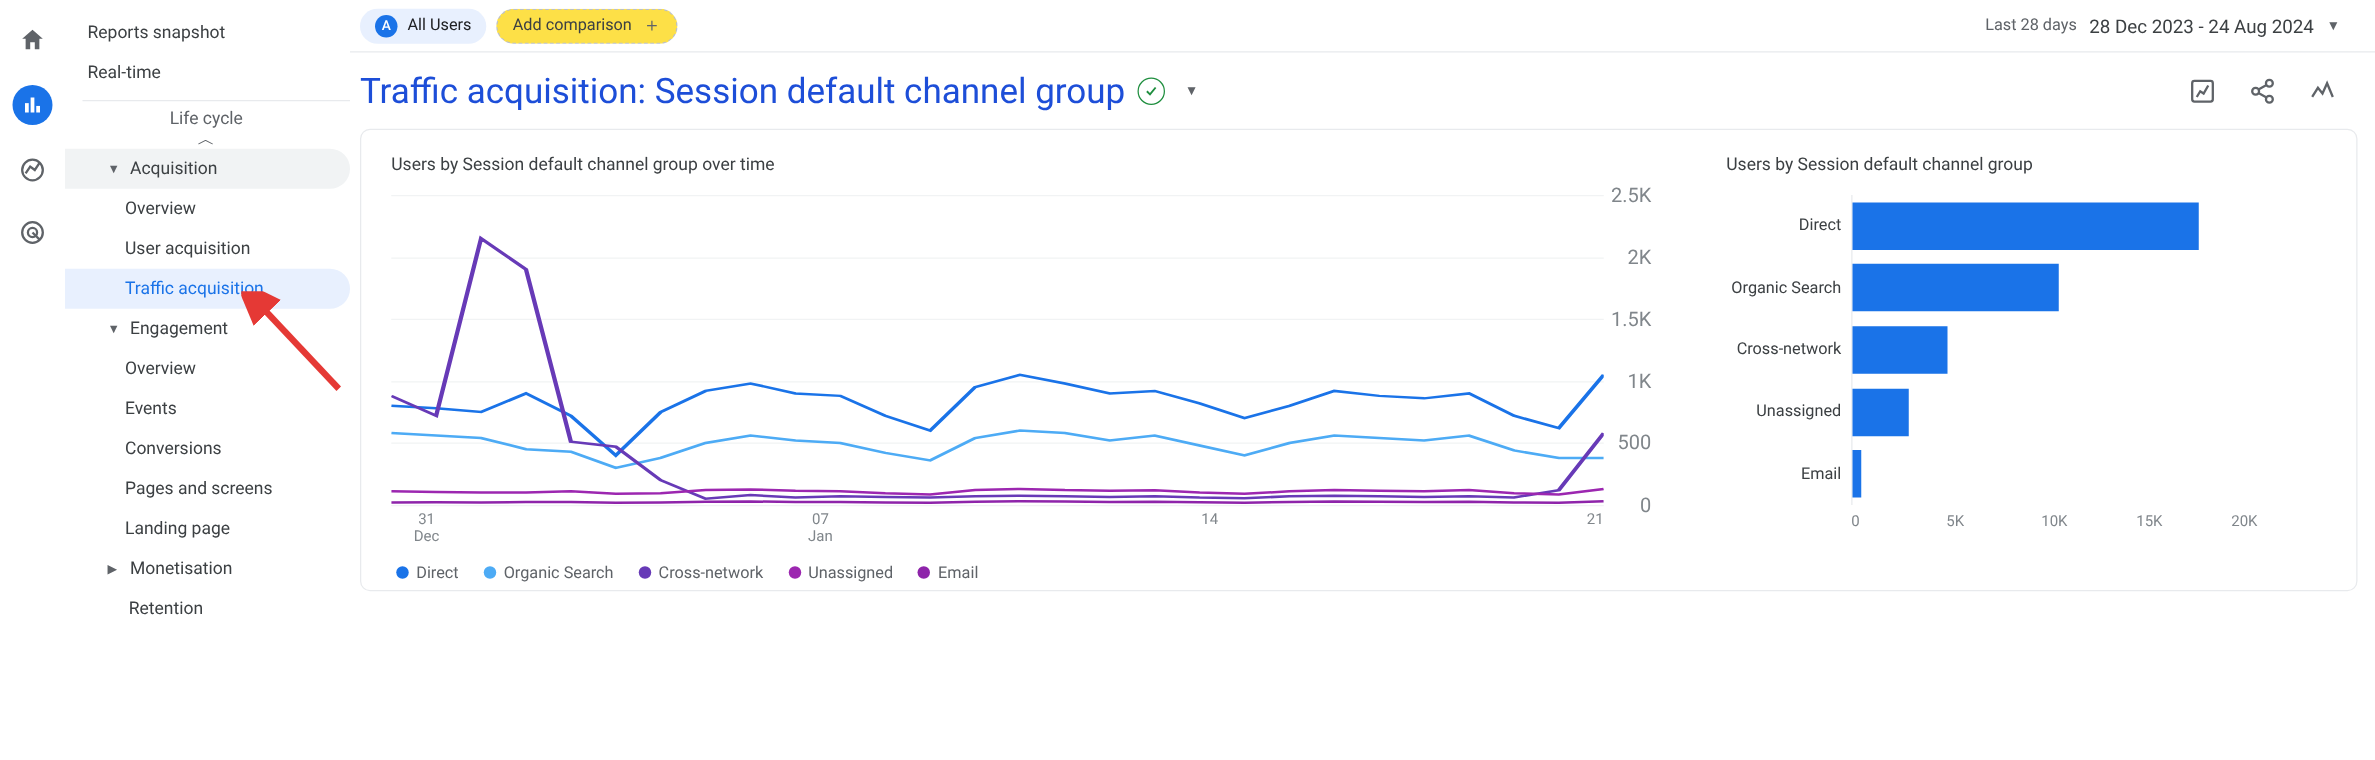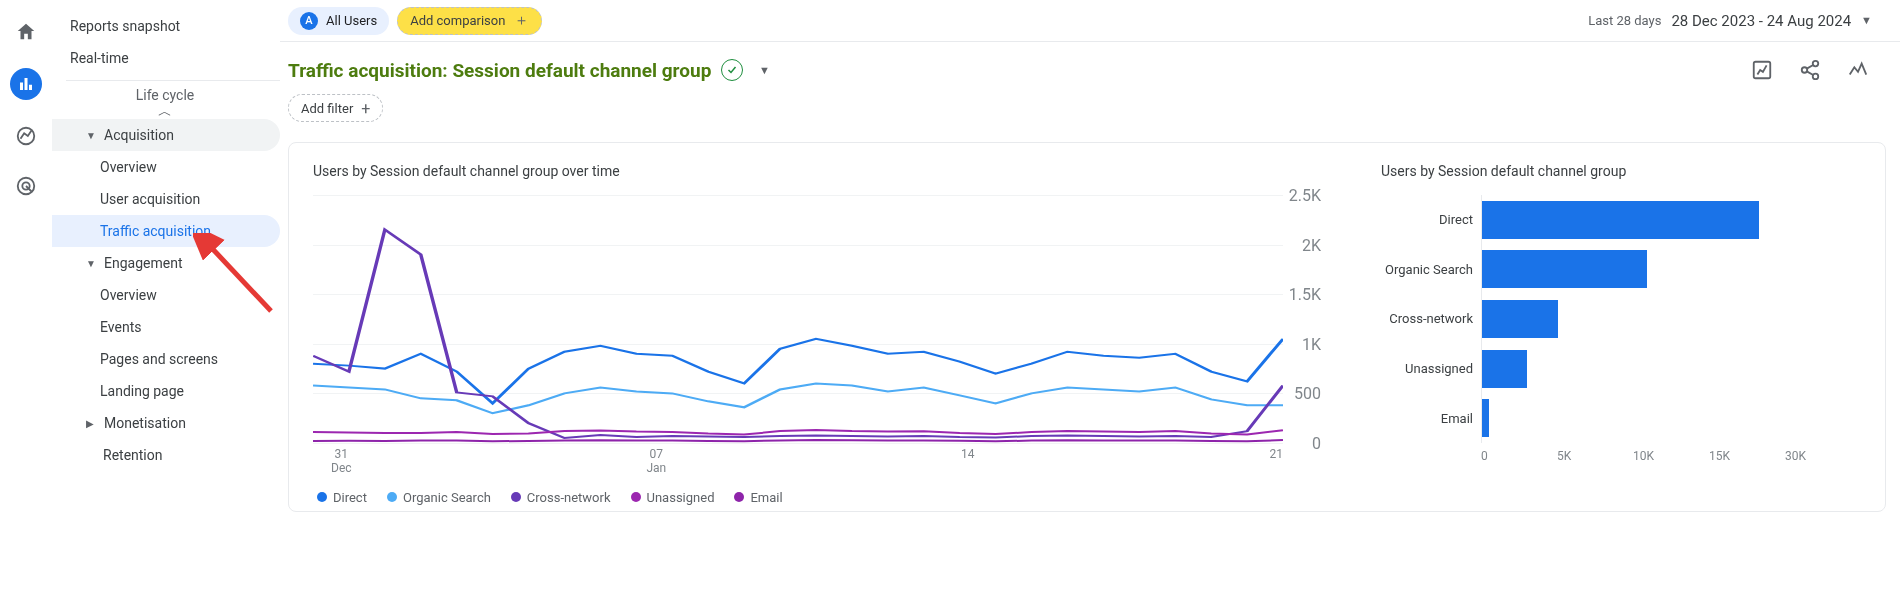--- a/index.html
+++ b/index.html
@@ -28,21 +28,21 @@
 .chip { display: inline-flex; align-items: center; height: 28px; border-radius: 14px; padding: 0 12px; font-size: 13px; cursor: pointer; }
 .chip.all-users { background: #e8f0fe; color: #202124; gap: 8px; }
 .avatar-a { width: 18px; height: 18px; border-radius: 50%; background: #1a73e8; color: #fff; display: flex; align-items: center; justify-content: center; font-size: 11px; font-weight: 500; }
 .chip.add-comp { border: 1px dashed #bdc1c6; color: #3c4043; background: #fde047; gap: 8px; margin-left: 8px; }
 .plus-sq { width: 16px; height: 16px; display: flex; align-items: center; justify-content: center; font-size: 15px; color: #5f6368; }
 .date-range { margin-left: auto; display: flex; align-items: center; gap: 10px; color: #5f6368; font-size: 13px; cursor: pointer; }
 .date-range .dates { color: #3c4043; font-size: 15px; }
 .caret-down { font-size: 11px; color: #5f6368; }
 
 .page-head { display: flex; align-items: center; padding: 14px 28px 8px 8px; gap: 10px; }
-.page-title { font-size: 19px; font-weight: 700; color: #4d7c0f; }
+.page-title { font-size: 28px; font-weight: 400; color: #1d4ed8; }
 .check-badge { width: 22px; height: 22px; border: 1.5px solid #1e8e3e; border-radius: 50%; display: flex; align-items: center; justify-content: center; color: #1e8e3e; cursor: pointer; }
 .caret-pill { width: 22px; height: 22px; display: flex; align-items: center; justify-content: center; cursor: pointer; color: #5f6368; }
 .head-actions { margin-left: auto; display: flex; gap: 20px; }
 .head-actions .icon-btn { color: #5f6368; }
 
 .filter-row { padding: 2px 8px 14px; }
 .chip.add-filter { border: 1px dashed #bdc1c6; color: #3c4043; background: #fff; gap: 8px; font-size: 13px; }
 
 .charts { display: flex; gap: 60px; margin: 6px 14px 0 8px; border: 1px solid #e8eaed; border-radius: 8px; padding: 20px 24px 6px 24px; }
 .chart-box { flex: 1; display: flex; flex-direction: column; min-width: 0; }
@@ -117,20 +117,21 @@
     </div>
     <div class="side-item indent2">Overview</div>
     <div class="side-item indent2">User acquisition</div>
     <div class="side-item indent2 selected">Traffic acquisition</div>
     <div class="side-item indent1">
       <span class="tri">▼</span>
       <span>Engagement</span>
     </div>
     <div class="side-item indent2">Overview</div>
     <div class="side-item indent2">Events</div>
+    <div class="side-item indent2">Conversions</div>
     <div class="side-item indent2">Pages and screens</div>
     <div class="side-item indent2">Landing page</div>
     <div class="side-item indent1">
       <span class="tri">▶</span>
       <span>Monetisation</span>
     </div>
     <div class="side-item indent1" style="padding-left:51px">Retention</div>
   </div>
 
   <div class="main">
@@ -176,26 +177,20 @@
             </svg>
         </div>
         <div class="icon-btn">
           <svg width="22" height="22" viewBox="0 0 24 24" fill="none" stroke="currentColor" stroke-width="2">
               <path d="M3 17l5-8 4 5 4-9 5 12"></path>
             </svg>
         </div>
       </div>
     </div>
 
-    <div class="filter-row">
-      <div class="chip add-filter">
-        <span>Add filter</span>
-        <span style="font-size:16px;color:#5f6368;">+</span>
-      </div>
-    </div>
 
     <div class="charts">
 
       <div class="chart-box">
         <div class="chart-title">Users by Session default channel group over time</div>
         <div class="chart-area" id="line-chart-area">
             <div class="grid-line" style="top: 248px;"></div>
             <div class="y-label" style="top: 248px;">0</div>
             <div class="grid-line" style="top: 198.4px;"></div>
             <div class="y-label" style="top: 198.4px;">500</div>
@@ -261,21 +256,21 @@
               <div class="bar-row" style="top: 105px; width: 20%; background: rgb(26, 115, 232);"></div>
               <div class="bar-row" style="top: 154.6px; width: 12%; background: rgb(26, 115, 232);"></div>
               <div class="bar-row" style="top: 204.2px; width: 1.9%; background: rgb(26, 115, 232);"></div>
             </div>
         </div>
         <div class="bar-x-ticks" id="bar-x-ticks">
             <div class="bar-x-tick">0</div>
             <div class="bar-x-tick">5K</div>
             <div class="bar-x-tick">10K</div>
             <div class="bar-x-tick">15K</div>
-            <div class="bar-x-tick">30K</div>
+            <div class="bar-x-tick">20K</div>
           </div>
       </div>
     </div>
   </div>
 </div>
 
 <svg class="arrow" width="90" height="90">
   <defs>
       <marker id="ah" markerWidth="10" markerHeight="10" refX="2" refY="3" orient="auto">
         <path d="M0,0 L0,6 L8,3 z" fill="#e53935"></path>

